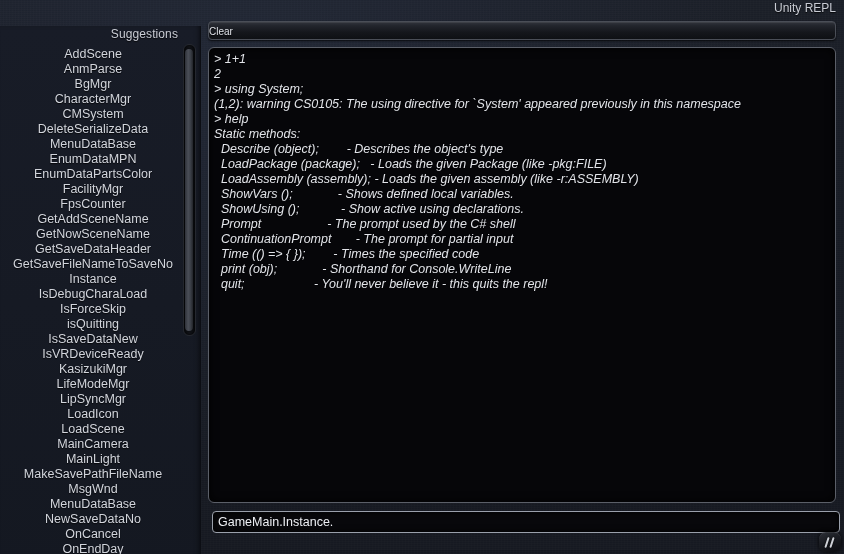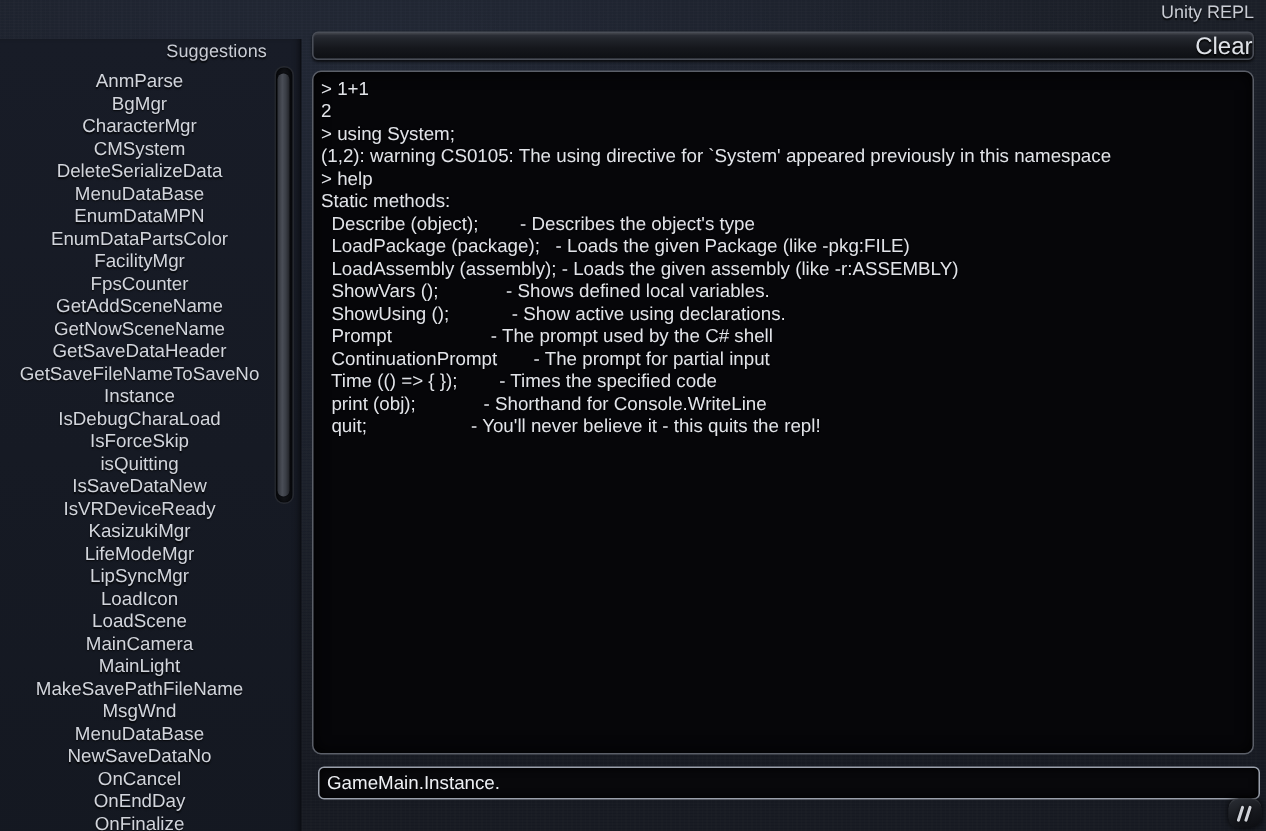--- a/index.html
+++ b/index.html
@@ -121,23 +121,23 @@
   #clear-button {
     position: absolute;
     left: 8px;
     top: 21px;
     width: 628px;
     height: 19px;
     border: 1px solid #4a4e57;
     border-radius: 4px;
     background: linear-gradient(180deg, #31343c 0%, #22252c 22%, #15171c 60%, #0e1014 100%);
     color: #dfe2e8;
-    font-size: 16px;
+    font-size: 10px;
     line-height: 19px;
-    text-align: right;
+    text-align: left;
     cursor: pointer;
     box-shadow: inset 0 1px 0 rgba(255,255,255,0.07), 0 1px 2px rgba(0,0,0,0.7);
     text-shadow: 0 1px 1px rgba(0,0,0,0.9);
     box-sizing: border-box;
   }
   #console-box {
     position: absolute;
     left: 8px;
     top: 47px;
     width: 628px;
@@ -147,20 +147,21 @@
     background: #060609;
     box-shadow: inset 0 0 10px rgba(0,0,0,0.9);
     box-sizing: border-box;
     overflow: hidden;
   }
   #console-lines {
     position: absolute;
     left: 5px;
     top: 4px;
     right: 3px;
+    font-style: italic;
   }
   .console-line {
     font-size: 12.5px;
     line-height: 15px;
     height: 15px;
     color: #e2e4e9;
     white-space: pre;
     overflow: hidden;
     text-shadow: 0 0 1px rgba(0,0,0,0.6);
   }
@@ -215,20 +216,21 @@
 </style>
 </head>
 <body>
 
 <div id="root">
 
   <div id="suggest-panel">
     <div id="suggest-title">Suggestions</div>
 
     <div id="suggest-list">
+        <div class="suggest-item">AddScene</div>
         <div class="suggest-item">AnmParse</div>
         <div class="suggest-item">BgMgr</div>
         <div class="suggest-item">CharacterMgr</div>
         <div class="suggest-item">CMSystem</div>
         <div class="suggest-item">DeleteSerializeData</div>
         <div class="suggest-item">MenuDataBase</div>
         <div class="suggest-item">EnumDataMPN</div>
         <div class="suggest-item">EnumDataPartsColor</div>
         <div class="suggest-item">FacilityMgr</div>
         <div class="suggest-item">FpsCounter</div>

